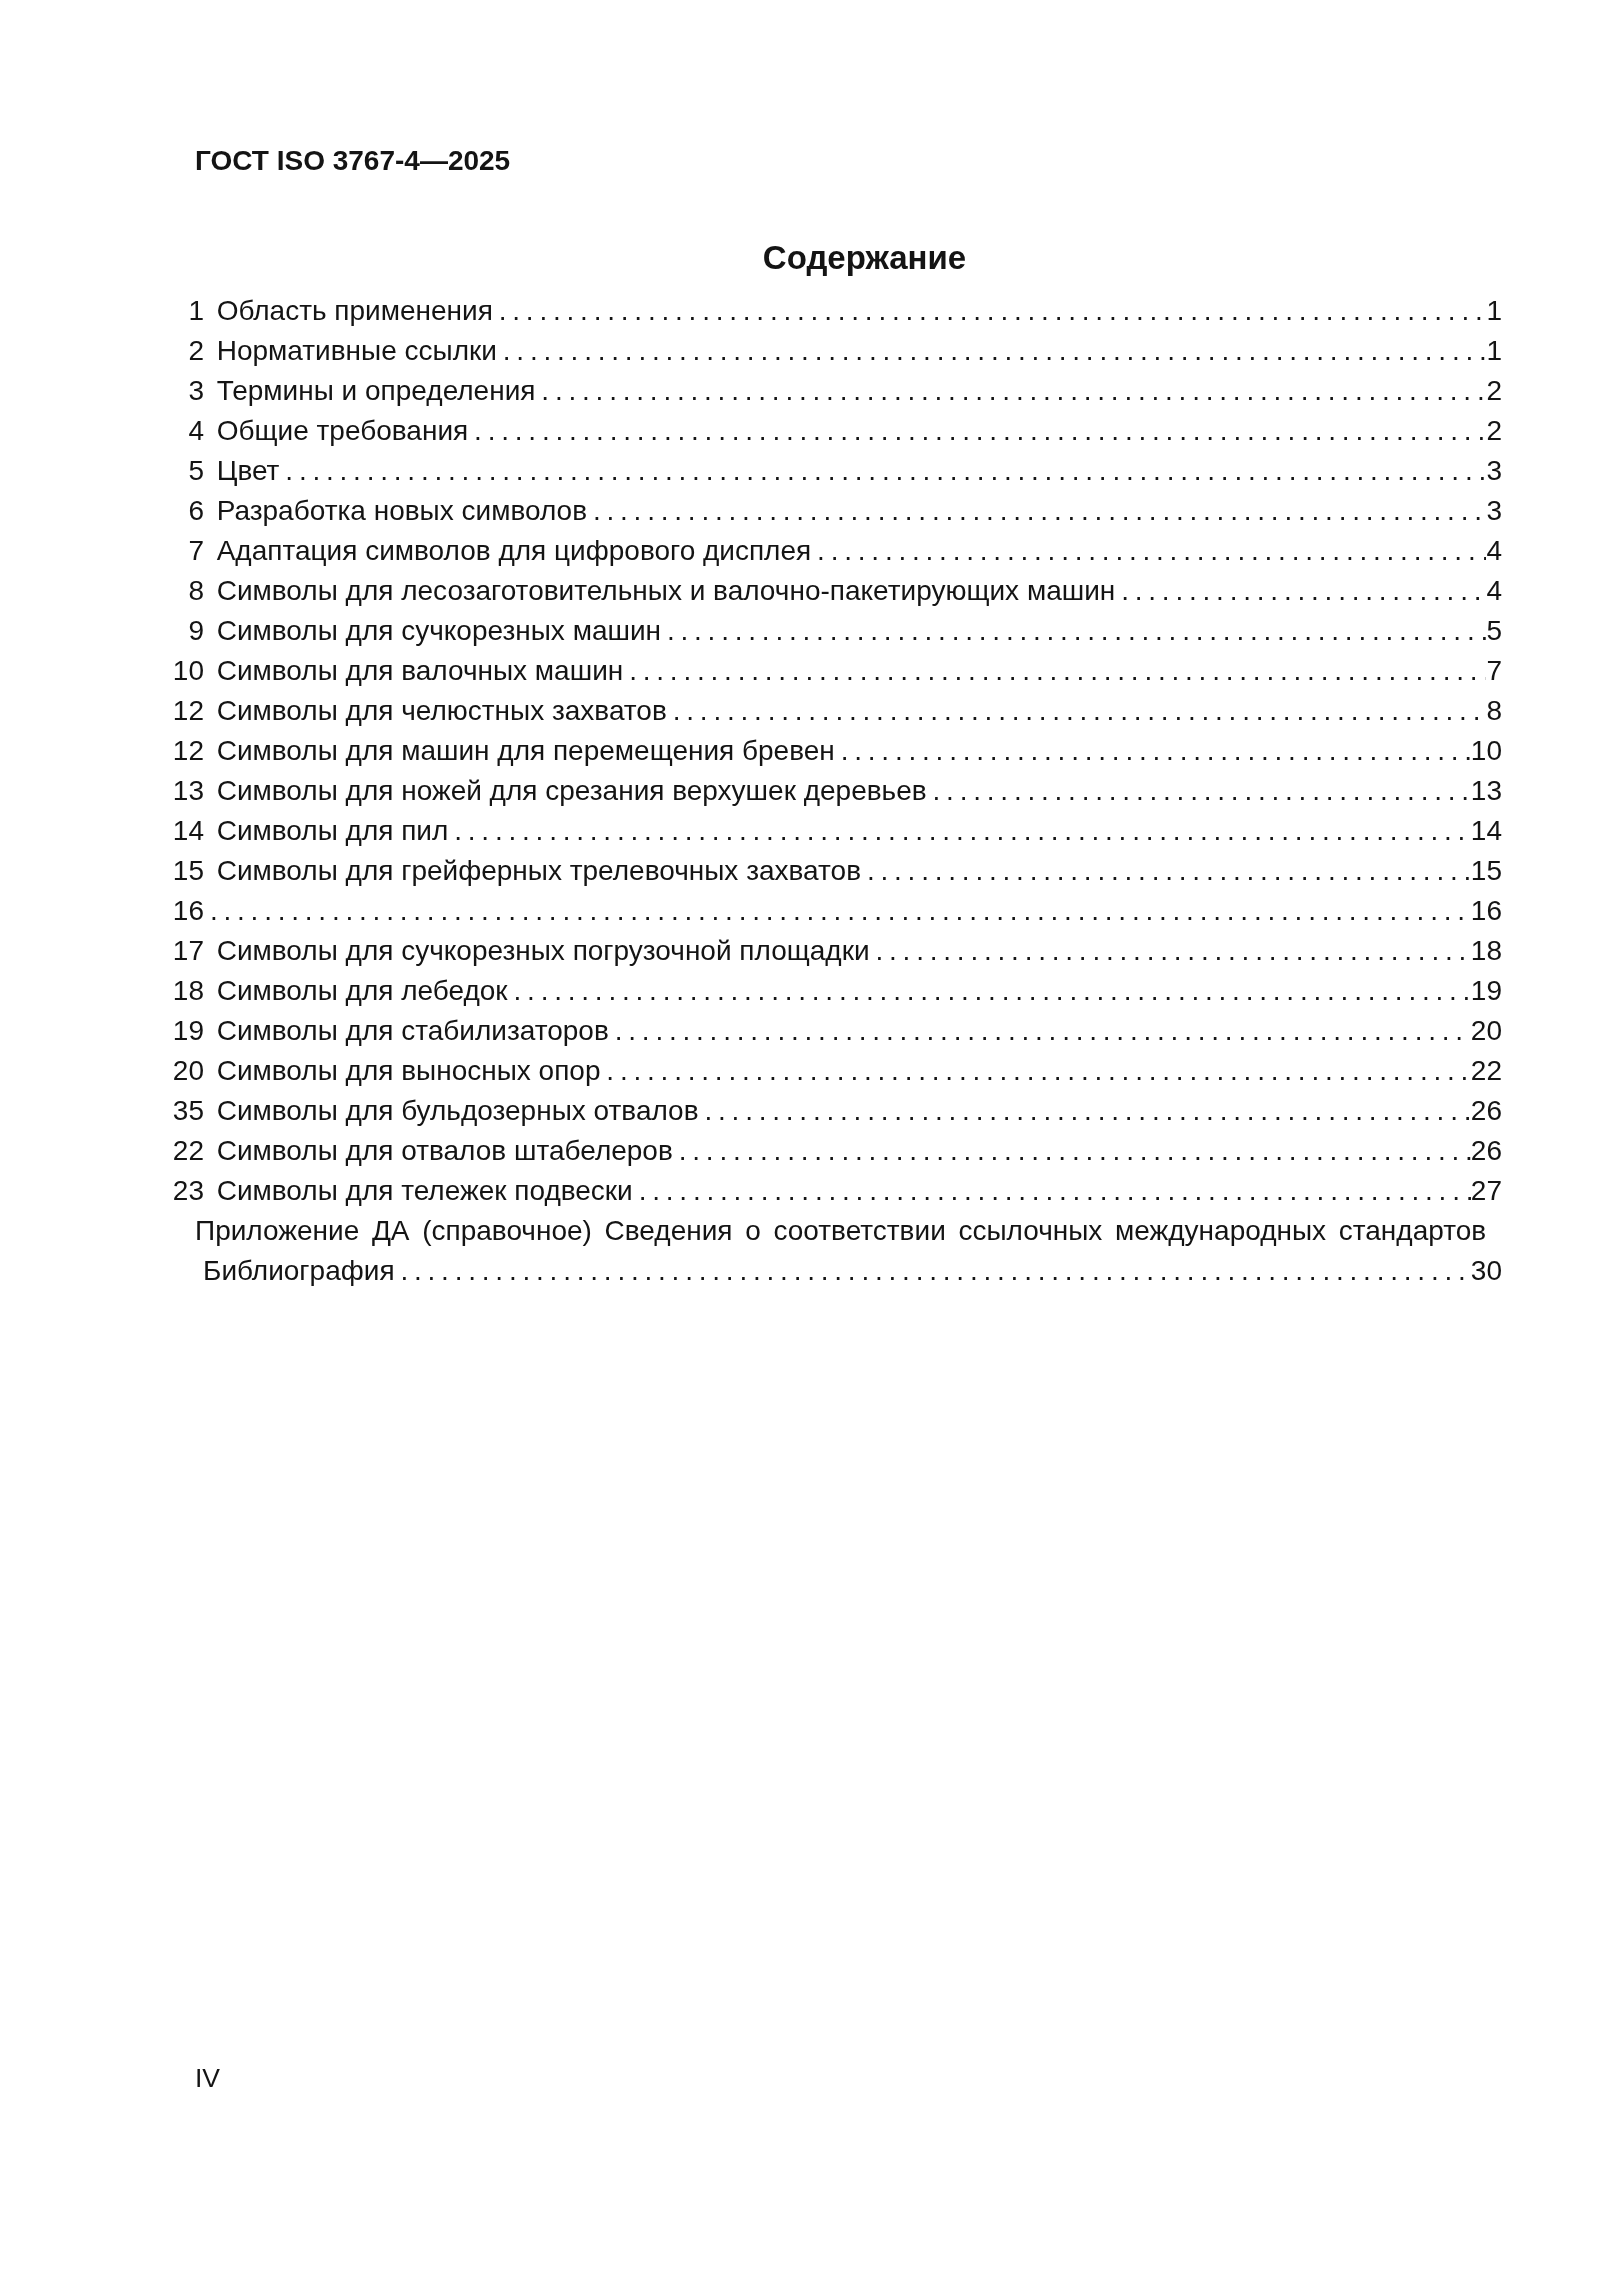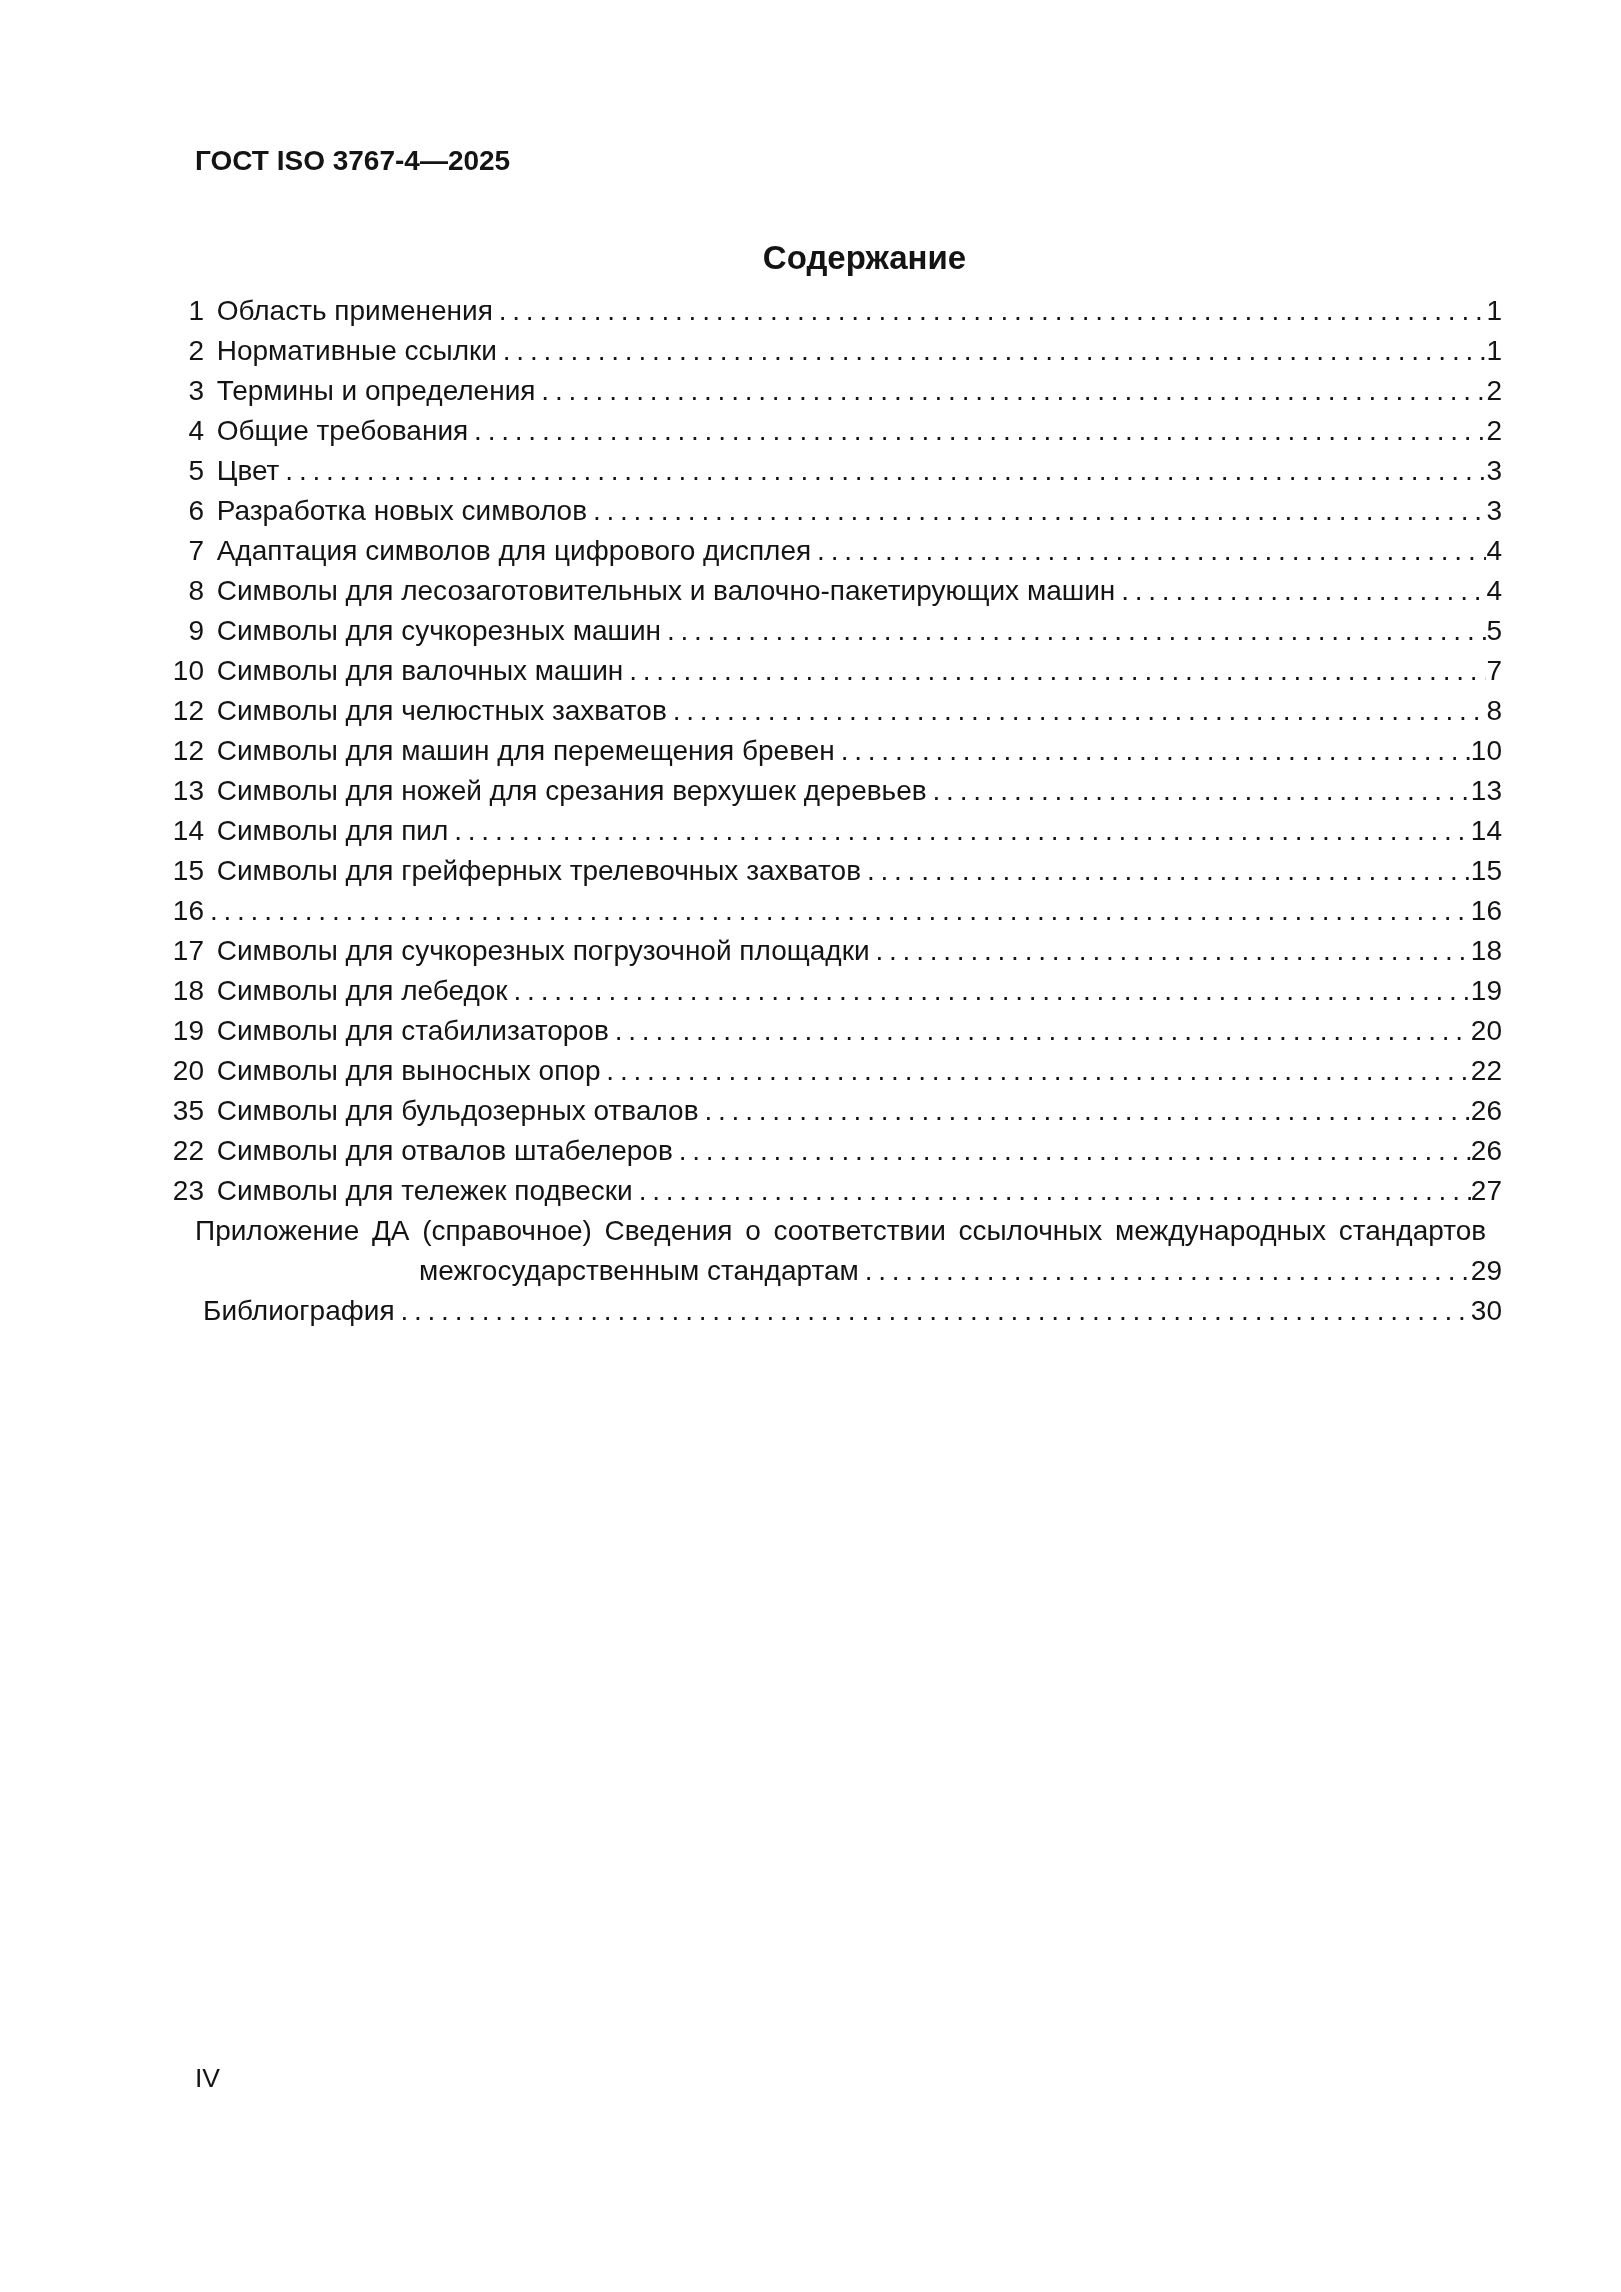--- a/index.html
+++ b/index.html
@@ -255,25 +255,20 @@
       <div class="toc-row">
         <span class="num">23</span>
         <span class="title">Символы для тележек подвески</span>
         <span class="dots"></span>
         <span class="pagenum">27</span>
       </div>
     </div>
 
     <div>
       <div class="appendix-line1">Приложение ДА (справочное) Сведения о соответствии ссылочных международных стандартов</div>
-      <div class="toc-row appendix-line2">
-        <span class="title" style="margin-left:0">межгосударственным стандартам</span>
-        <span class="dots"></span>
-        <span class="pagenum">29</span>
-      </div>
     </div>
 
     <div class="toc-row biblio-row">
       <span class="title" style="margin-left:8px">Библиография</span>
       <span class="dots"></span>
       <span class="pagenum">30</span>
     </div>
 
   </div>
 

